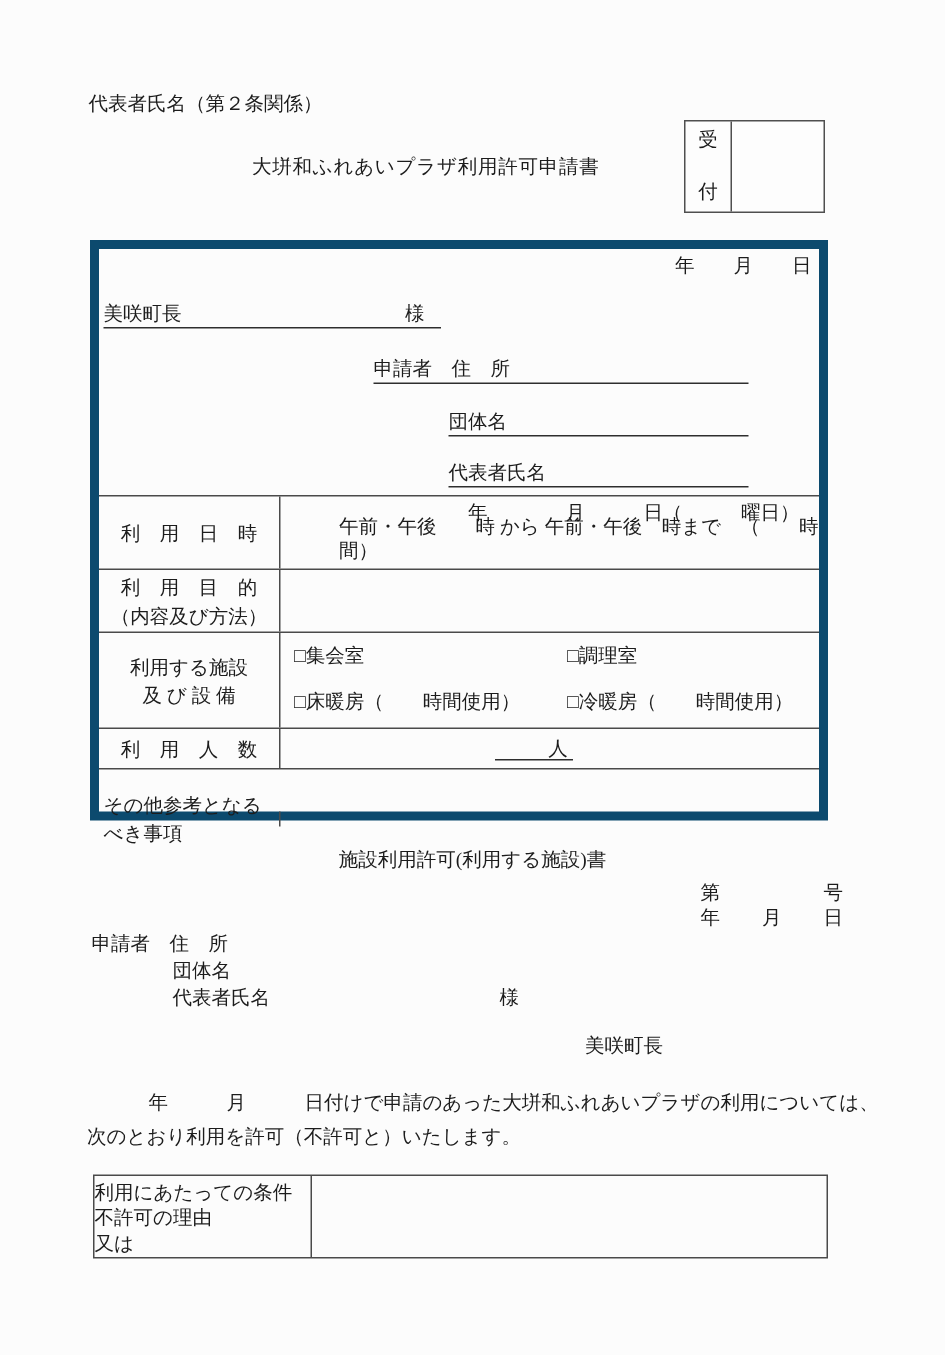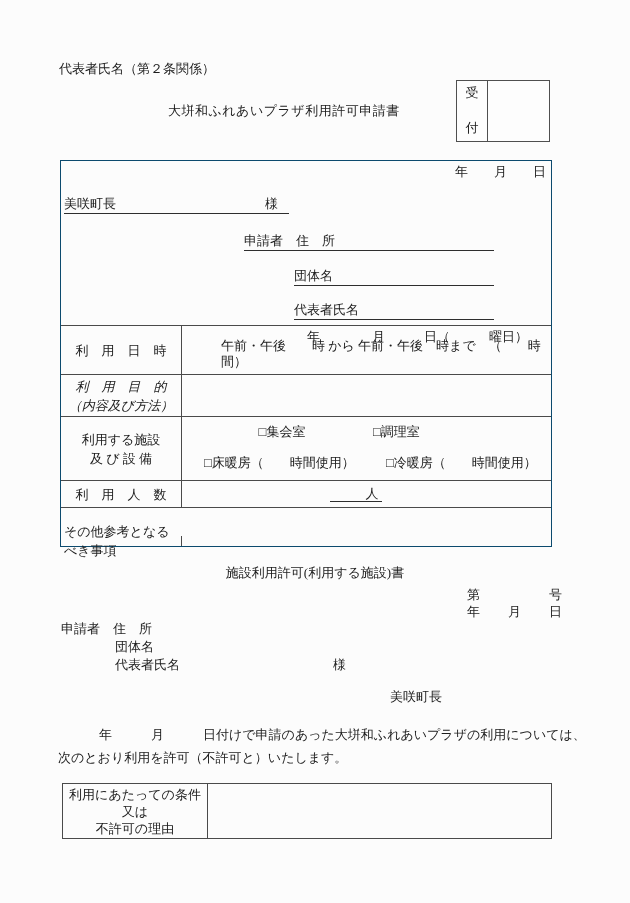--- a/index.html
+++ b/index.html
@@ -34,21 +34,21 @@
     display: flex; flex-direction: column;
     justify-content: space-between; align-items: center;
     padding: 4px 0 5px 0;
   }
   .receipt-col2 { flex: 1; }
 
   
   .main-table {
     left: 60px; top: 160px;
     width: 492px; height: 387px;
-    border: 1px solid #0c4a6e;
+    border: 6px solid #0c4a6e;
   }
   .mt-head { position: relative; height: 164px; }
   .head-date { position: absolute; top: 3px; right: 5px; }
   .u-line { border-bottom: 1px solid #2e2e2e; }
   .addressee-line {
     position: absolute; left: 3px; top: 35px;
     width: 225px; height: 18px;
     display: flex; justify-content: space-between;
     padding-right: 11px;
   }
@@ -65,24 +65,24 @@
     justify-content: center; align-items: center;
     text-align: left;
     line-height: 19px;
   }
   .mt-cell { flex: 1; position: relative; }
 
   .row-datetime { height: 49px; }
   .dt-line1 { position: absolute; left: 125px; top: 3px; }
   .dt-line2 { position: absolute; left: 3px; bottom: 4px; margin-left: 36px; }
 
-  .row-purpose { height: 42px; font-style: italic; }
+  .row-purpose { height: 42px; }
   .row-facility { height: 64px; }
-  .fac-line1 { position: absolute; left: 9px; top: 7px; text-align: center; }
-  .fac-line2 { position: absolute; left: 22px; bottom: 9px; margin-top: 28px; }
+  .fac-line1 { position: absolute; left: 9px; top: 7px; }
+  .fac-line2 { position: absolute; left: 9px; bottom: 9px; margin-top: 28px; }
   .fac-opt-fixed { display: inline-block; width: 182px; }
 
   .row-people { height: 27px; }
   .row-people .mt-cell {
     display: flex; align-items: center; justify-content: center;
   }
   .people-blank {
     display: inline-block;
     width: 52px;
     border-bottom: 1px solid #2e2e2e;
@@ -112,21 +112,21 @@
 
   .bottom-table {
     left: 62px; top: 783px;
     width: 490px; height: 56px;
     border: 1px solid #4a4a4a;
     display: flex;
   }
   .bt-label {
     width: 145px;
     border-right: 1px solid #4a4a4a;
-    text-align: center;
+    text-align: left;
     line-height: 17px;
     padding-top: 2px;
   }
   .bt-cell { flex: 1; }
 </style>
 </head>
 <body>
 
 <div class="page">
 
@@ -226,19 +226,19 @@
   <div class="abs n-rep">代表者氏名</div>
   <div class="abs n-sama">様</div>
   <div class="abs n-mayor">美咲町長</div>
 
   <div class="abs body-l2">次のとおり利用を許可（不許可と）いたします。</div>
   <div class="abs body-l1">　　　年　　　月　　　日付けで申請のあった大垪和ふれあいプラザの利用については、</div>
 
   <div class="abs bottom-table">
     <div class="bt-label">
       <div>利用にあたっての条件</div>
+      <div>不許可の理由</div>
       <div>又は</div>
-      <div>不許可の理由</div>
     </div>
     <div class="bt-cell"></div>
   </div>
 
 </div>
 
 </body></html>

